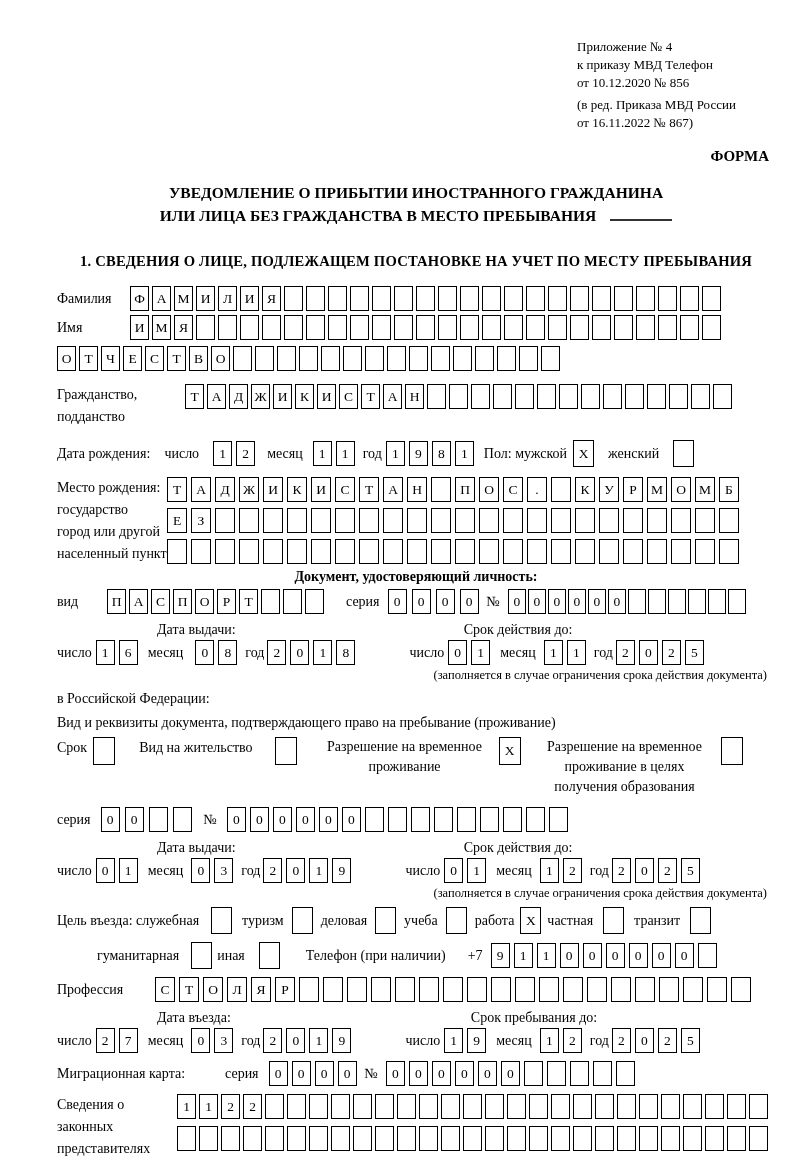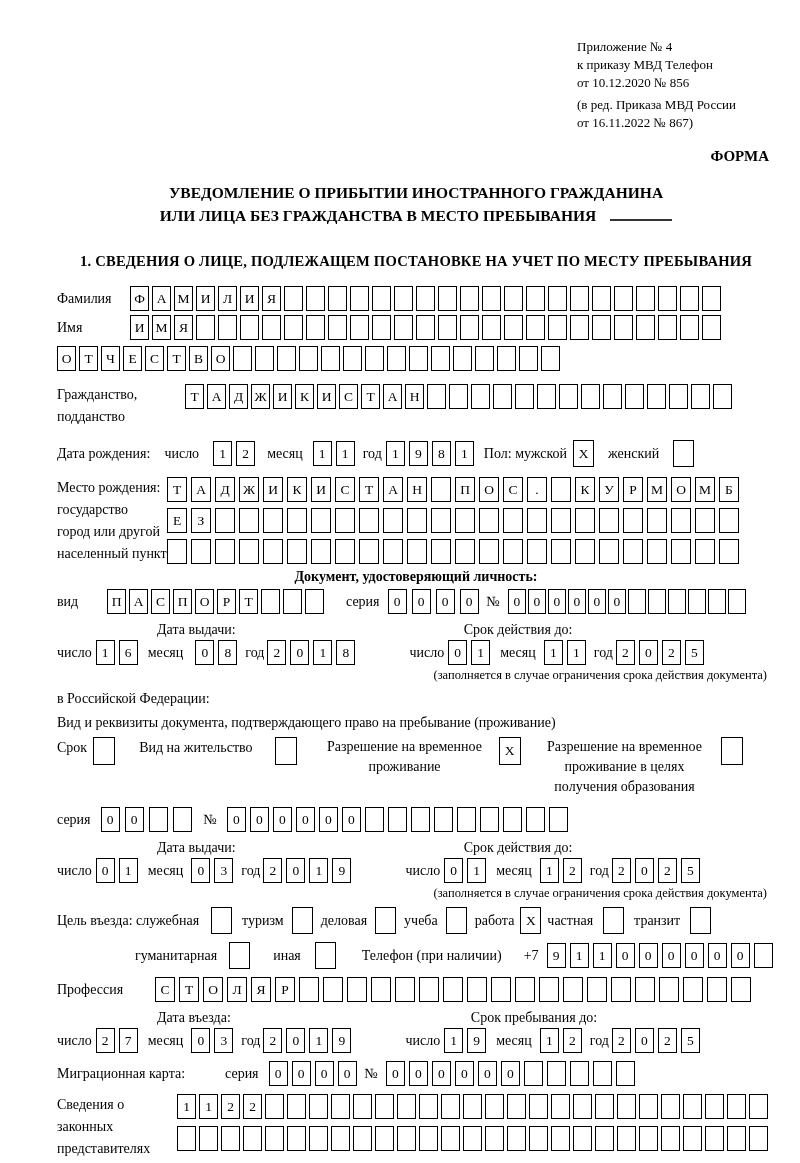--- a/index.html
+++ b/index.html
@@ -518,25 +518,25 @@
       <span class="boxrow" style="margin-left: 10px; gap: 3px;">
           <span class="box" style="width: 19px; height: 25px;"></span>
         </span>
       <span class="lab" style="margin-left:10px">транзит</span>
       <span class="boxrow" style="margin-left: 10px; gap: 3px;">
           <span class="box" style="width: 19px; height: 25px;"></span>
         </span>
     </div>
 
     <div class="r" style="margin-top:8px">
-      <span class="lab" style="margin-left:78px">гуманитарная</span>
+      <span class="lab" style="margin-left:40px">гуманитарная</span>
       <span class="boxrow" style="margin-left: 12px; gap: 3px;">
           <span class="box" style="width: 19px; height: 25px;"></span>
         </span>
-      <span class="lab" style="margin-left:23px">иная</span>
+      <span class="lab" style="margin-left:5px">иная</span>
       <span class="boxrow" style="margin-left: 14px; gap: 3px;">
           <span class="box" style="width: 19px; height: 25px;"></span>
         </span>
       <span class="lab" style="margin-left:26px">Телефон (при наличии)</span>
       <span class="lab" style="margin-left:22px">+7</span>
       <span class="boxrow" style="margin-left: 8px; gap: 4px;">
           <span class="box">9</span>
           <span class="box">1</span>
           <span class="box">1</span>
           <span class="box">0</span>

